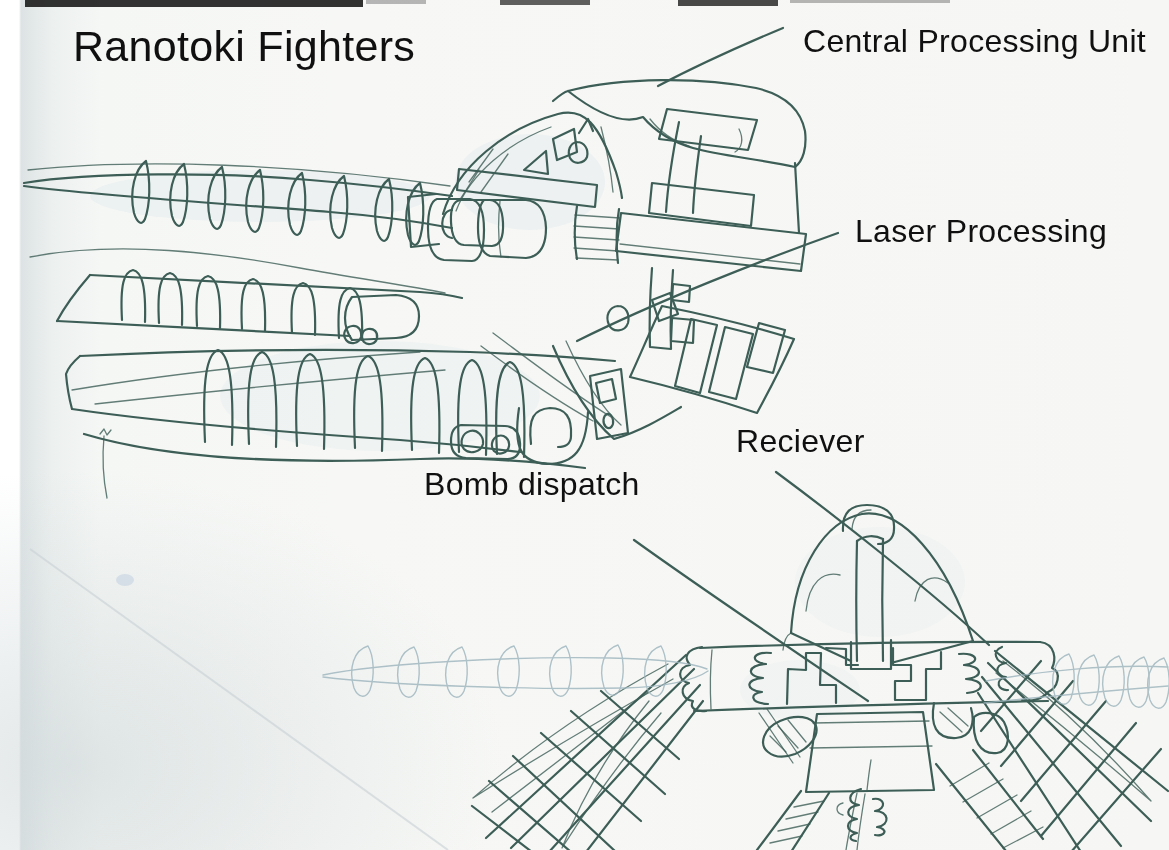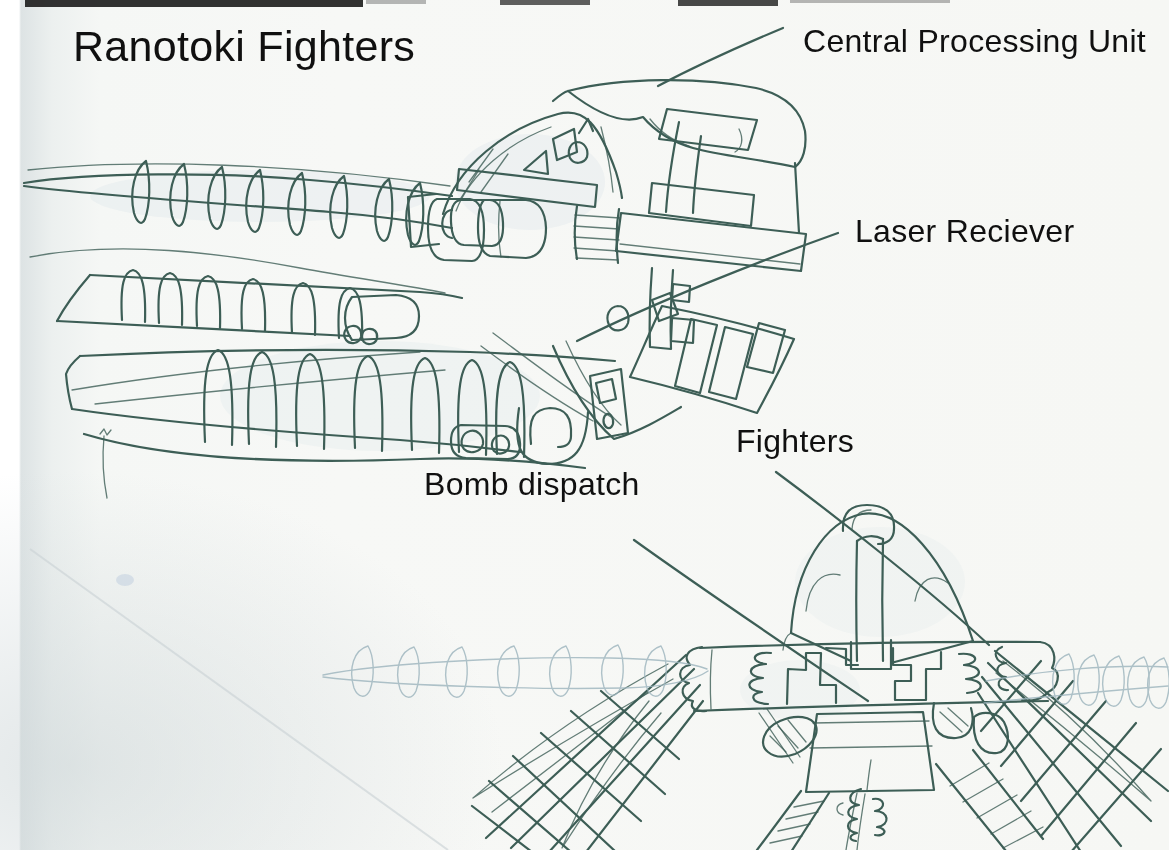--- a/index.html
+++ b/index.html
@@ -231,16 +231,16 @@
     <g class="ink">
       <path d="M783,28 C740,46 696,66 658,86"></path>
       <path d="M838,233 C765,259 655,302 577,341"></path>
       <path d="M776,472 C842,521 932,592 989,645"></path>
       <path d="M634,540 C702,589 800,655 868,701"></path>
     </g>
   </svg>
 
   <div class="hand-label title">Ranotoki Fighters</div>
   <div class="hand-label lbl" id="lbl-cpu">Central Processing Unit</div>
-  <div class="hand-label lbl" id="lbl-laser">Laser Reciever</div>
-  <div class="hand-label lbl" id="lbl-receiver">Fighters</div>
+  <div class="hand-label lbl" id="lbl-laser">Laser Processing</div>
+  <div class="hand-label lbl" id="lbl-receiver">Reciever</div>
   <div class="hand-label lbl" id="lbl-bomb">Bomb dispatch</div>
 </div>
 
 </body></html>

